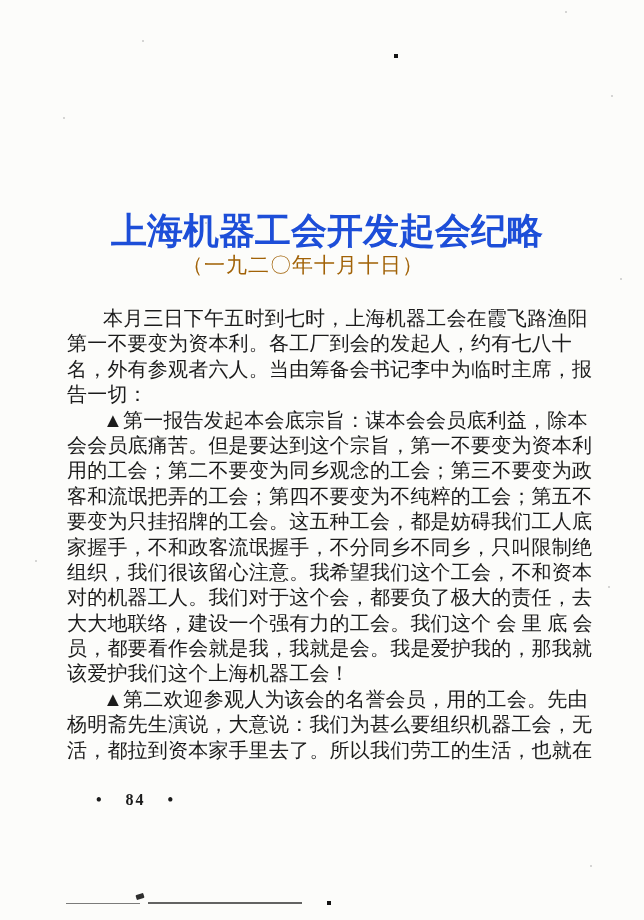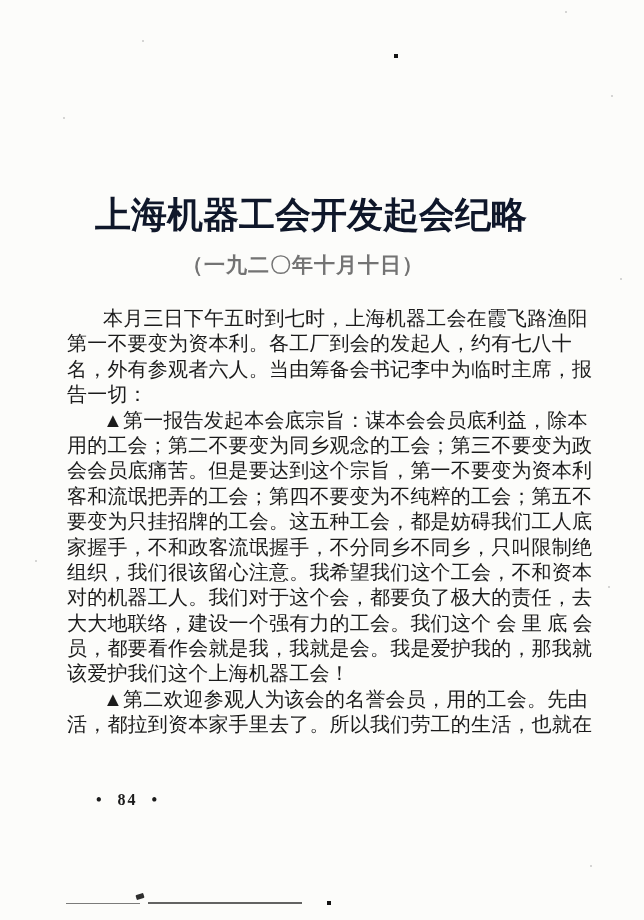--- a/index.html
+++ b/index.html
@@ -15,32 +15,32 @@
     overflow: hidden;
     color: #1a1a1a;
   }
   .title {
     position: absolute;
     top: 191px; left: 0; width: 622px;
     text-align: center;
     font-size: 36px;
     font-weight: bold;
     letter-spacing: 0px;
-    margin: 0;
-    color: #0f172a;
+    margin: 16px;
+    color: #1d4ed8;
     white-space: nowrap;
   }
   .date-line {
     position: absolute;
     top: 251px; left: 0; width: 606px;
     text-align: center;
     font-size: 21px;
-    font-weight: bold;
+    font-weight: normal;
     letter-spacing: 1px;
-    color: #737373;
+    color: #a16207;
     white-space: nowrap;
   }
   .body-text {
     position: absolute;
     top: 306px; left: 67px;
     width: 476px;
     font-size: 20px;
     line-height: 25.4px;
     letter-spacing: 0.2px;
     color: #1b1b1b;
@@ -52,21 +52,21 @@
   .body-text .line.indent { padding-left: 36px; }
   .footer {
     position: absolute;
     top: 791px; left: 96px;
     font-size: 16px;
     font-weight: bold;
     letter-spacing: 2px;
     color: #1b1b1b;
     white-space: nowrap;
   }
-  .footer .pgnum { margin: 0 8px; }
+  .footer .pgnum { margin: 0 16px; }
   
   .speck {
     position: absolute;
     background: #8a8a8a;
     width: 2px; height: 2px;
     border-radius: 1px;
     opacity: 0.45;
   }
   .speck.dark {
     background: #141414;
@@ -97,31 +97,32 @@
   <h1 class="title">上海机器工会开发起会纪略</h1>
 
   <div class="date-line">（一九二〇年十月十日）</div>
 
   <div class="body-text">
       <div class="line indent">本月三日下午五时到七时，上海机器工会在霞飞路渔阳</div>
       <div class="line">第一不要变为资本利。各工厂到会的发起人，约有七八十</div>
       <div class="line">名，外有参观者六人。当由筹备会书记李中为临时主席，报</div>
       <div class="line">告一切：</div>
       <div class="line indent">▲第一报告发起本会底宗旨：谋本会会员底利益，除本</div>
+      <div class="line">会会员底痛苦。但是要达到这个宗旨，第一不要变为资本利</div>
       <div class="line">用的工会；第二不要变为同乡观念的工会；第三不要变为政</div>
-      <div class="line">会会员底痛苦。但是要达到这个宗旨，第一不要变为资本利</div>
       <div class="line">客和流氓把弄的工会；第四不要变为不纯粹的工会；第五不</div>
       <div class="line">要变为只挂招牌的工会。这五种工会，都是妨碍我们工人底</div>
       <div class="line">家握手，不和政客流氓握手，不分同乡不同乡，只叫限制绝</div>
       <div class="line">组织，我们很该留心注意。我希望我们这个工会，不和资本</div>
       <div class="line">对的机器工人。我们对于这个会，都要负了极大的责任，去</div>
       <div class="line">大大地联络，建设一个强有力的工会。我们这个 会 里 底 会</div>
       <div class="line">员，都要看作会就是我，我就是会。我是爱护我的，那我就</div>
       <div class="line">该爱护我们这个上海机器工会！</div>
       <div class="line indent">▲第二欢迎参观人为该会的名誉会员，用的工会。先由</div>
+      <div class="line">杨明斋先生演说，大意说：我们为甚么要组织机器工会，无</div>
       <div class="line">活，都拉到资本家手里去了。所以我们劳工的生活，也就在</div>
     </div>
 
   <div class="footer">
     <span>•</span>
     <span class="pgnum">84</span>
     <span>•</span>
   </div>
 
   <div class="speck dark" style="left:394px; top:54px;"></div>

